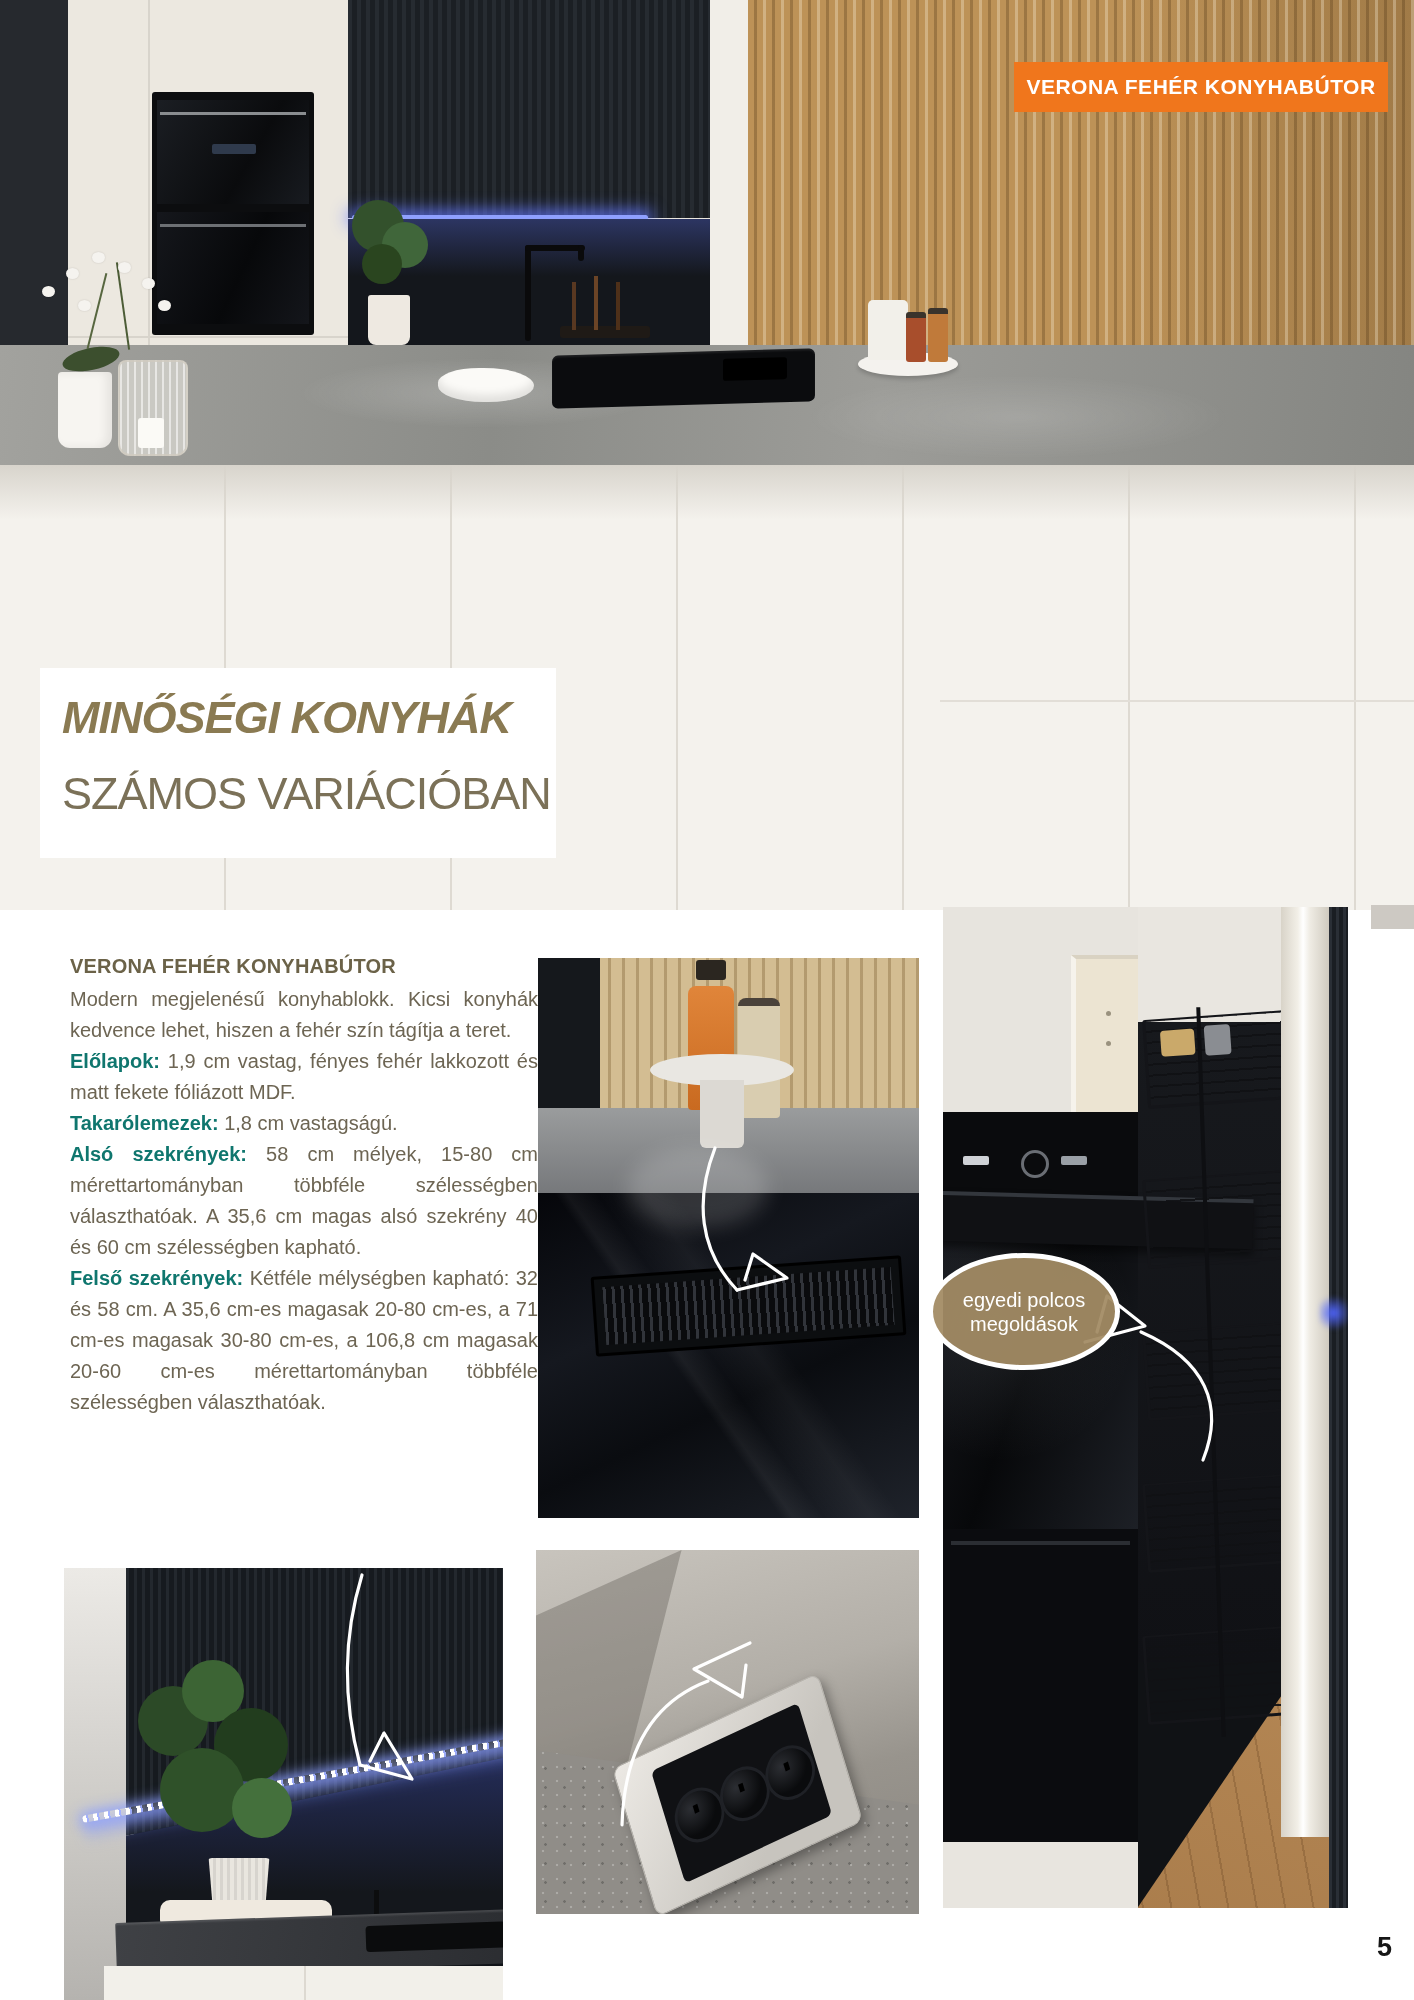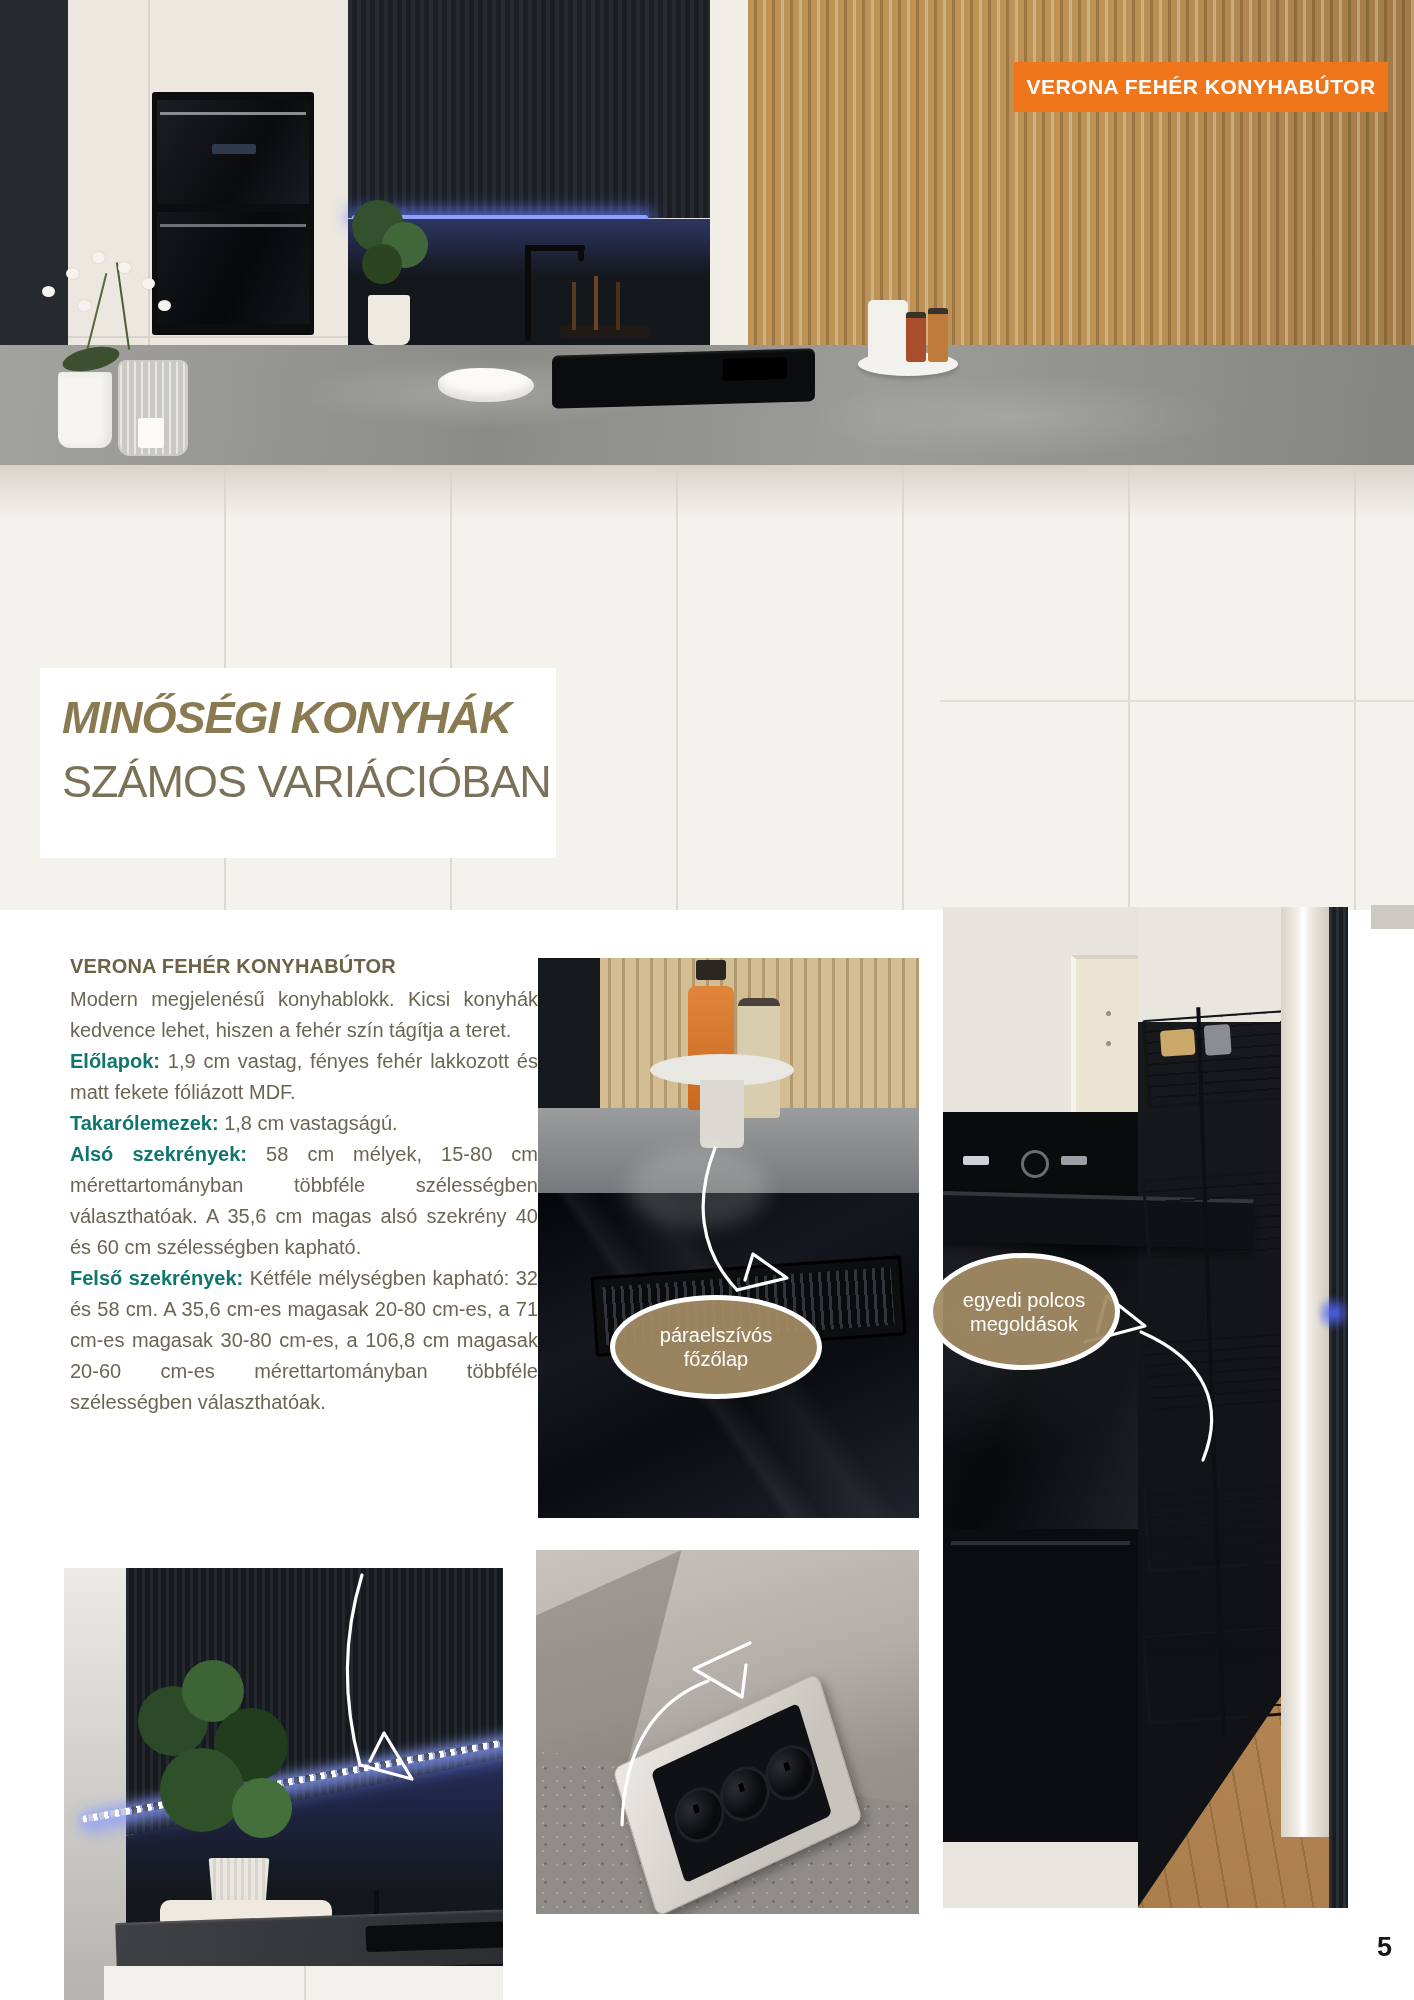--- a/index.html
+++ b/index.html
@@ -70,21 +70,21 @@
       repeating-linear-gradient(90deg,transparent 0 224px,#dedad2 224px 226px);}
   .fronts-seam{left:940px;top:700px;width:474px;height:2px;background:#e2ded7;}
   .hero-tab{left:1371px;top:905px;width:43px;height:24px;background:#cdc9c3;}
 
   .badge{left:1014px;top:62px;width:374px;height:50px;background:#f0761c;color:#fff;
     display:flex;align-items:center;justify-content:center;font-weight:bold;font-size:21px;letter-spacing:.5px;}
 
   
   .titlebox{left:40px;top:668px;width:516px;height:190px;background:#fff;padding:0;}
   .t1{position:absolute;left:22px;top:24px;font-size:45px;font-weight:800;font-style:italic;color:#8a7a52;letter-spacing:-1px;white-space:nowrap;}
-  .t2{position:absolute;left:22px;top:88px;font-size:45px;font-weight:400;color:#7b7158;letter-spacing:-1px;white-space:nowrap;}
+  .t2{position:absolute;left:22px;top:100px;font-size:45px;font-weight:400;color:#7b7158;letter-spacing:-1px;white-space:nowrap;}
 
   
   .article{left:70px;top:952px;width:468px;color:#6d6553;font-size:20px;line-height:31px;text-align:justify;}
   .article h2{margin:0 0 4px 0;font-size:20px;line-height:28px;color:#6b6248;letter-spacing:.2px;}
   .article p{margin:0;}
   .article b{color:#0f766e;}
 
   
   #midphoto{left:538px;top:958px;width:381px;height:560px;background:#d3bd92;
     background-image:repeating-linear-gradient(90deg,rgba(120,90,45,.35) 0 3px,transparent 3px 14px);}
@@ -344,24 +344,20 @@
         <div class="sp-sock" style="left:58px;"></div>
         <div class="sp-sock" style="left:108px;"></div>
       </div>
     </div>
   </div>
 
   <svg class="arrow" style="left:675px;top:1140px;" width="160" height="175" viewBox="0 0 160 175">
     <path d="M40,8 C20,60 24,110 62,150"></path>
     <path d="M62,150 L112,138 L78,114 L70,140"></path>
   </svg>
-  <div class="bubble" id="bub-hob">
-    <span>páraelszívós</span>
-    <span>főzőlap</span>
-  </div>
 
   <svg class="arrow" style="left:1075px;top:1280px;" width="210" height="195" viewBox="0 0 210 195">
     <path d="M10,62 L70,46 L32,16 L22,52"></path>
     <path d="M66,52 C130,80 150,125 128,180"></path>
   </svg>
   <div class="bubble" id="bub-shelves">
     <span>egyedi polcos</span>
     <span>megoldások</span>
   </div>
 

